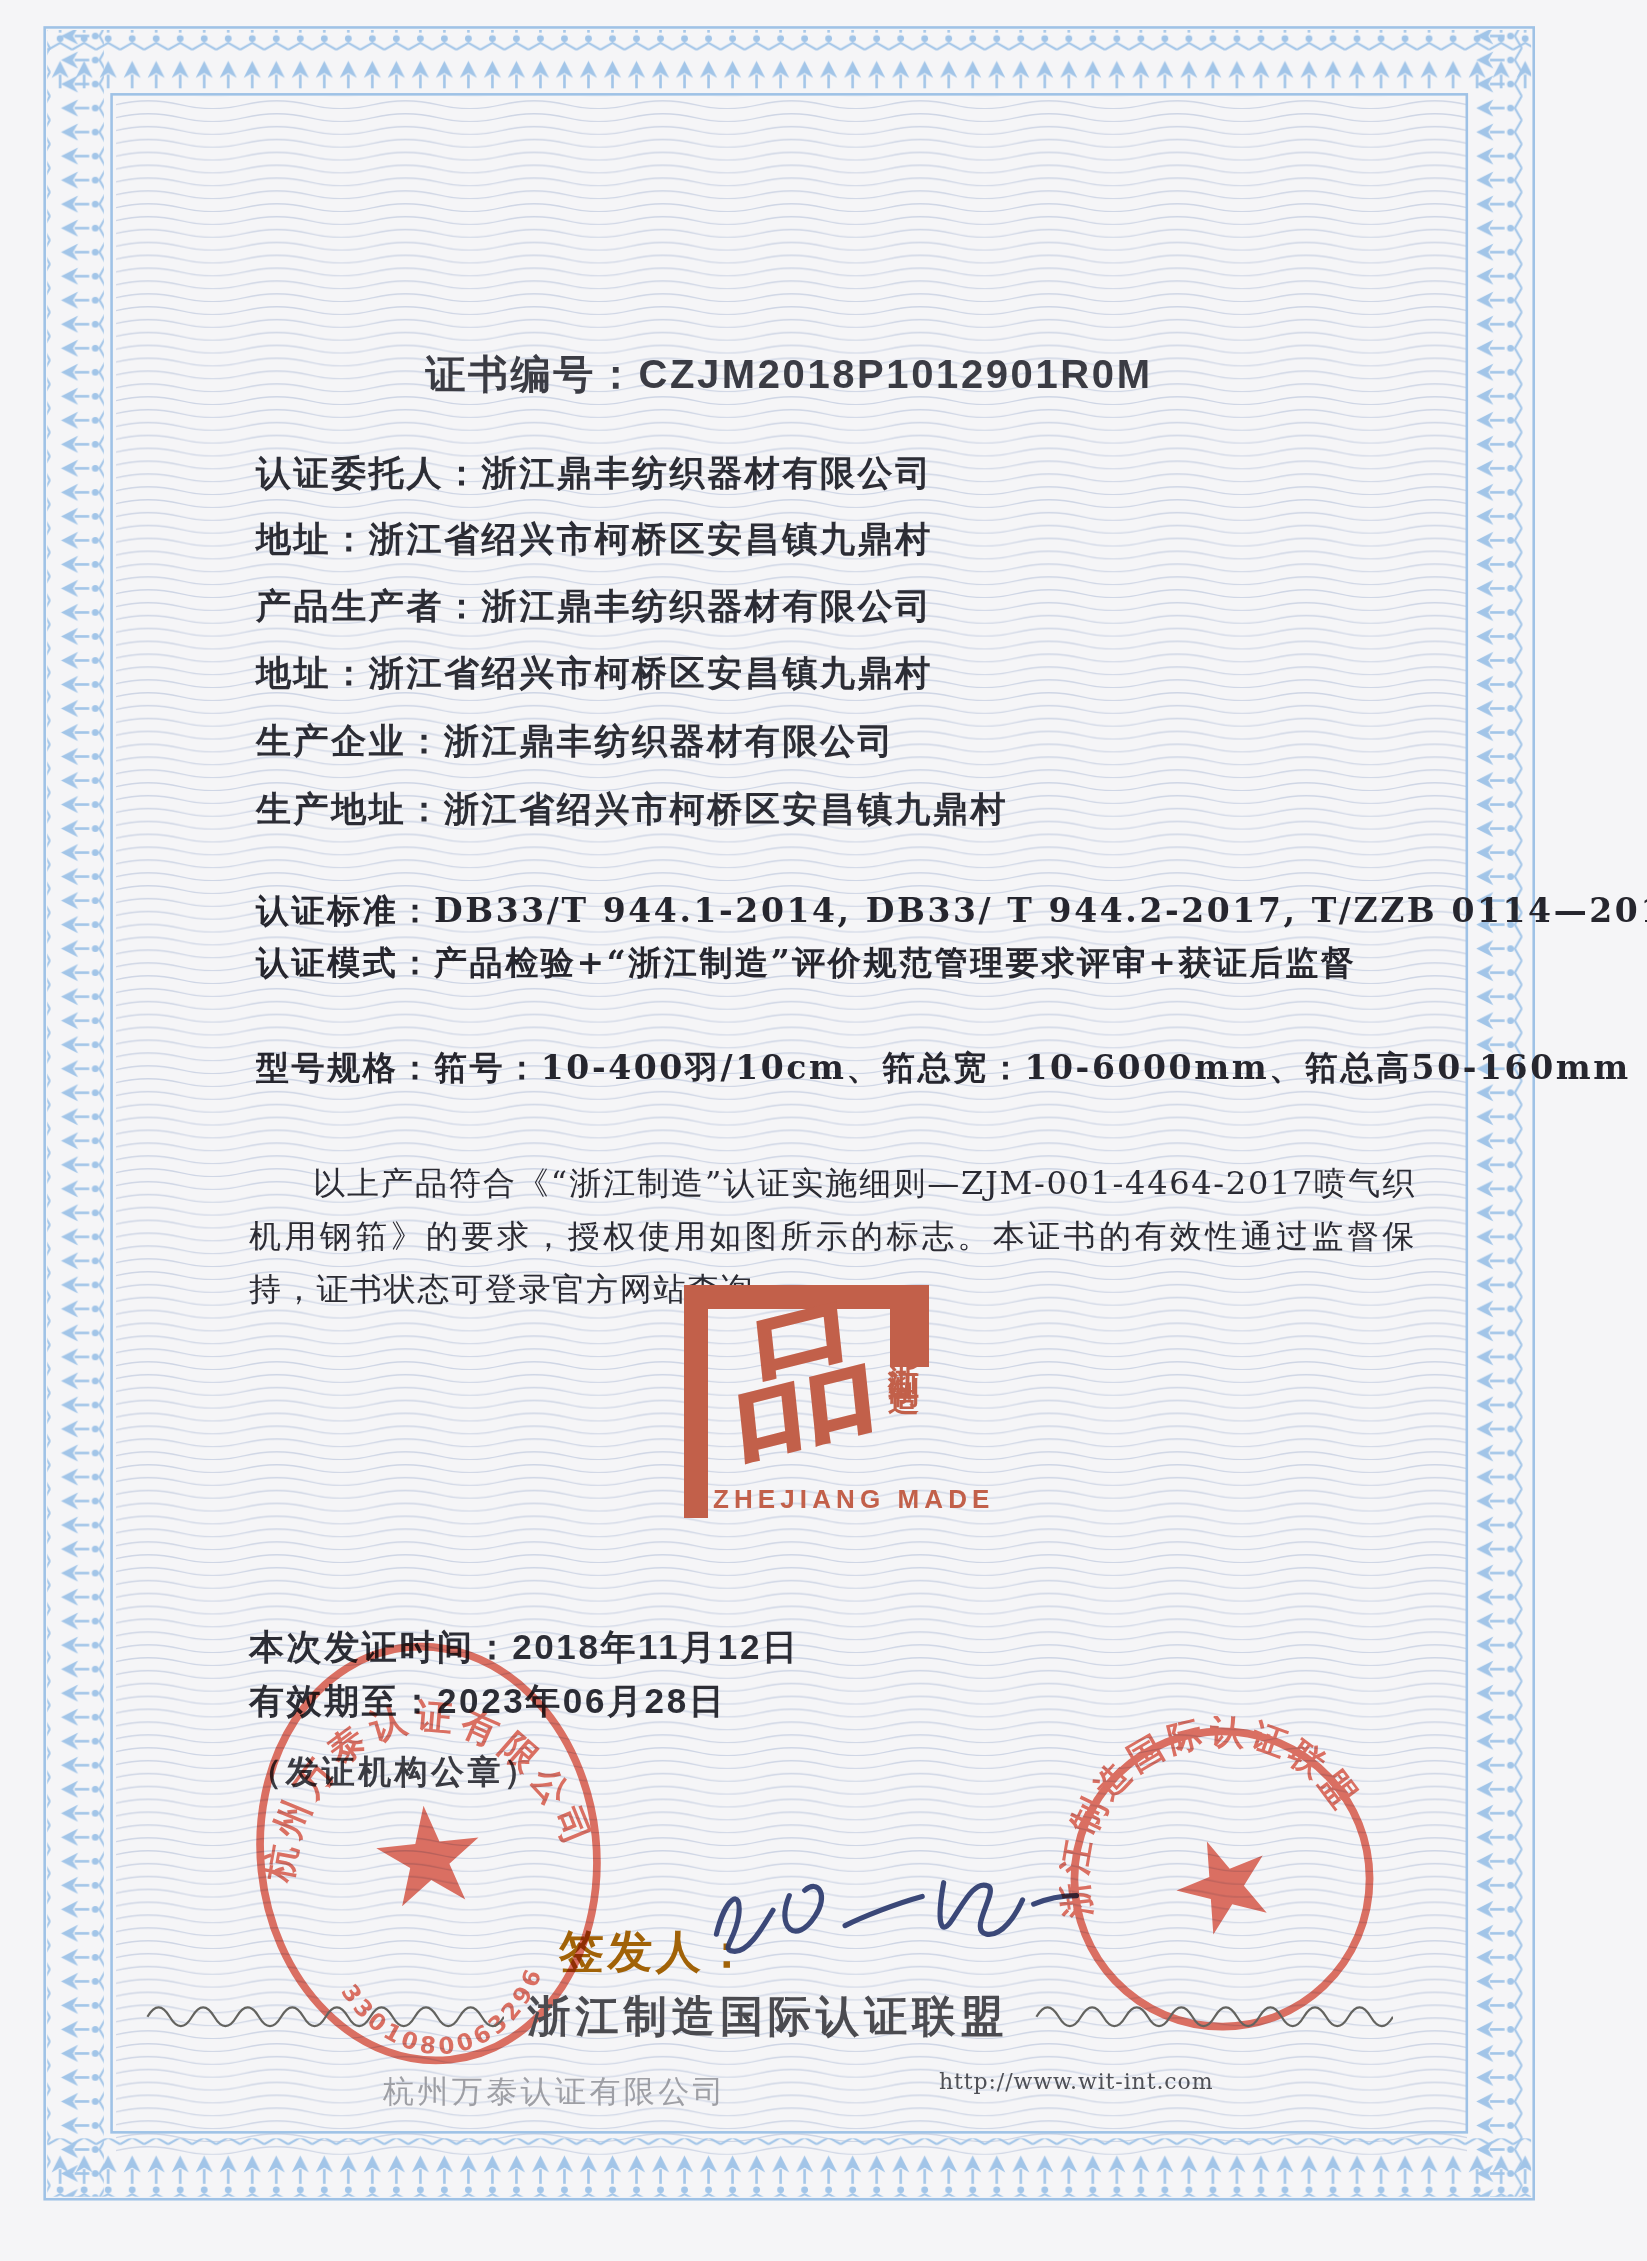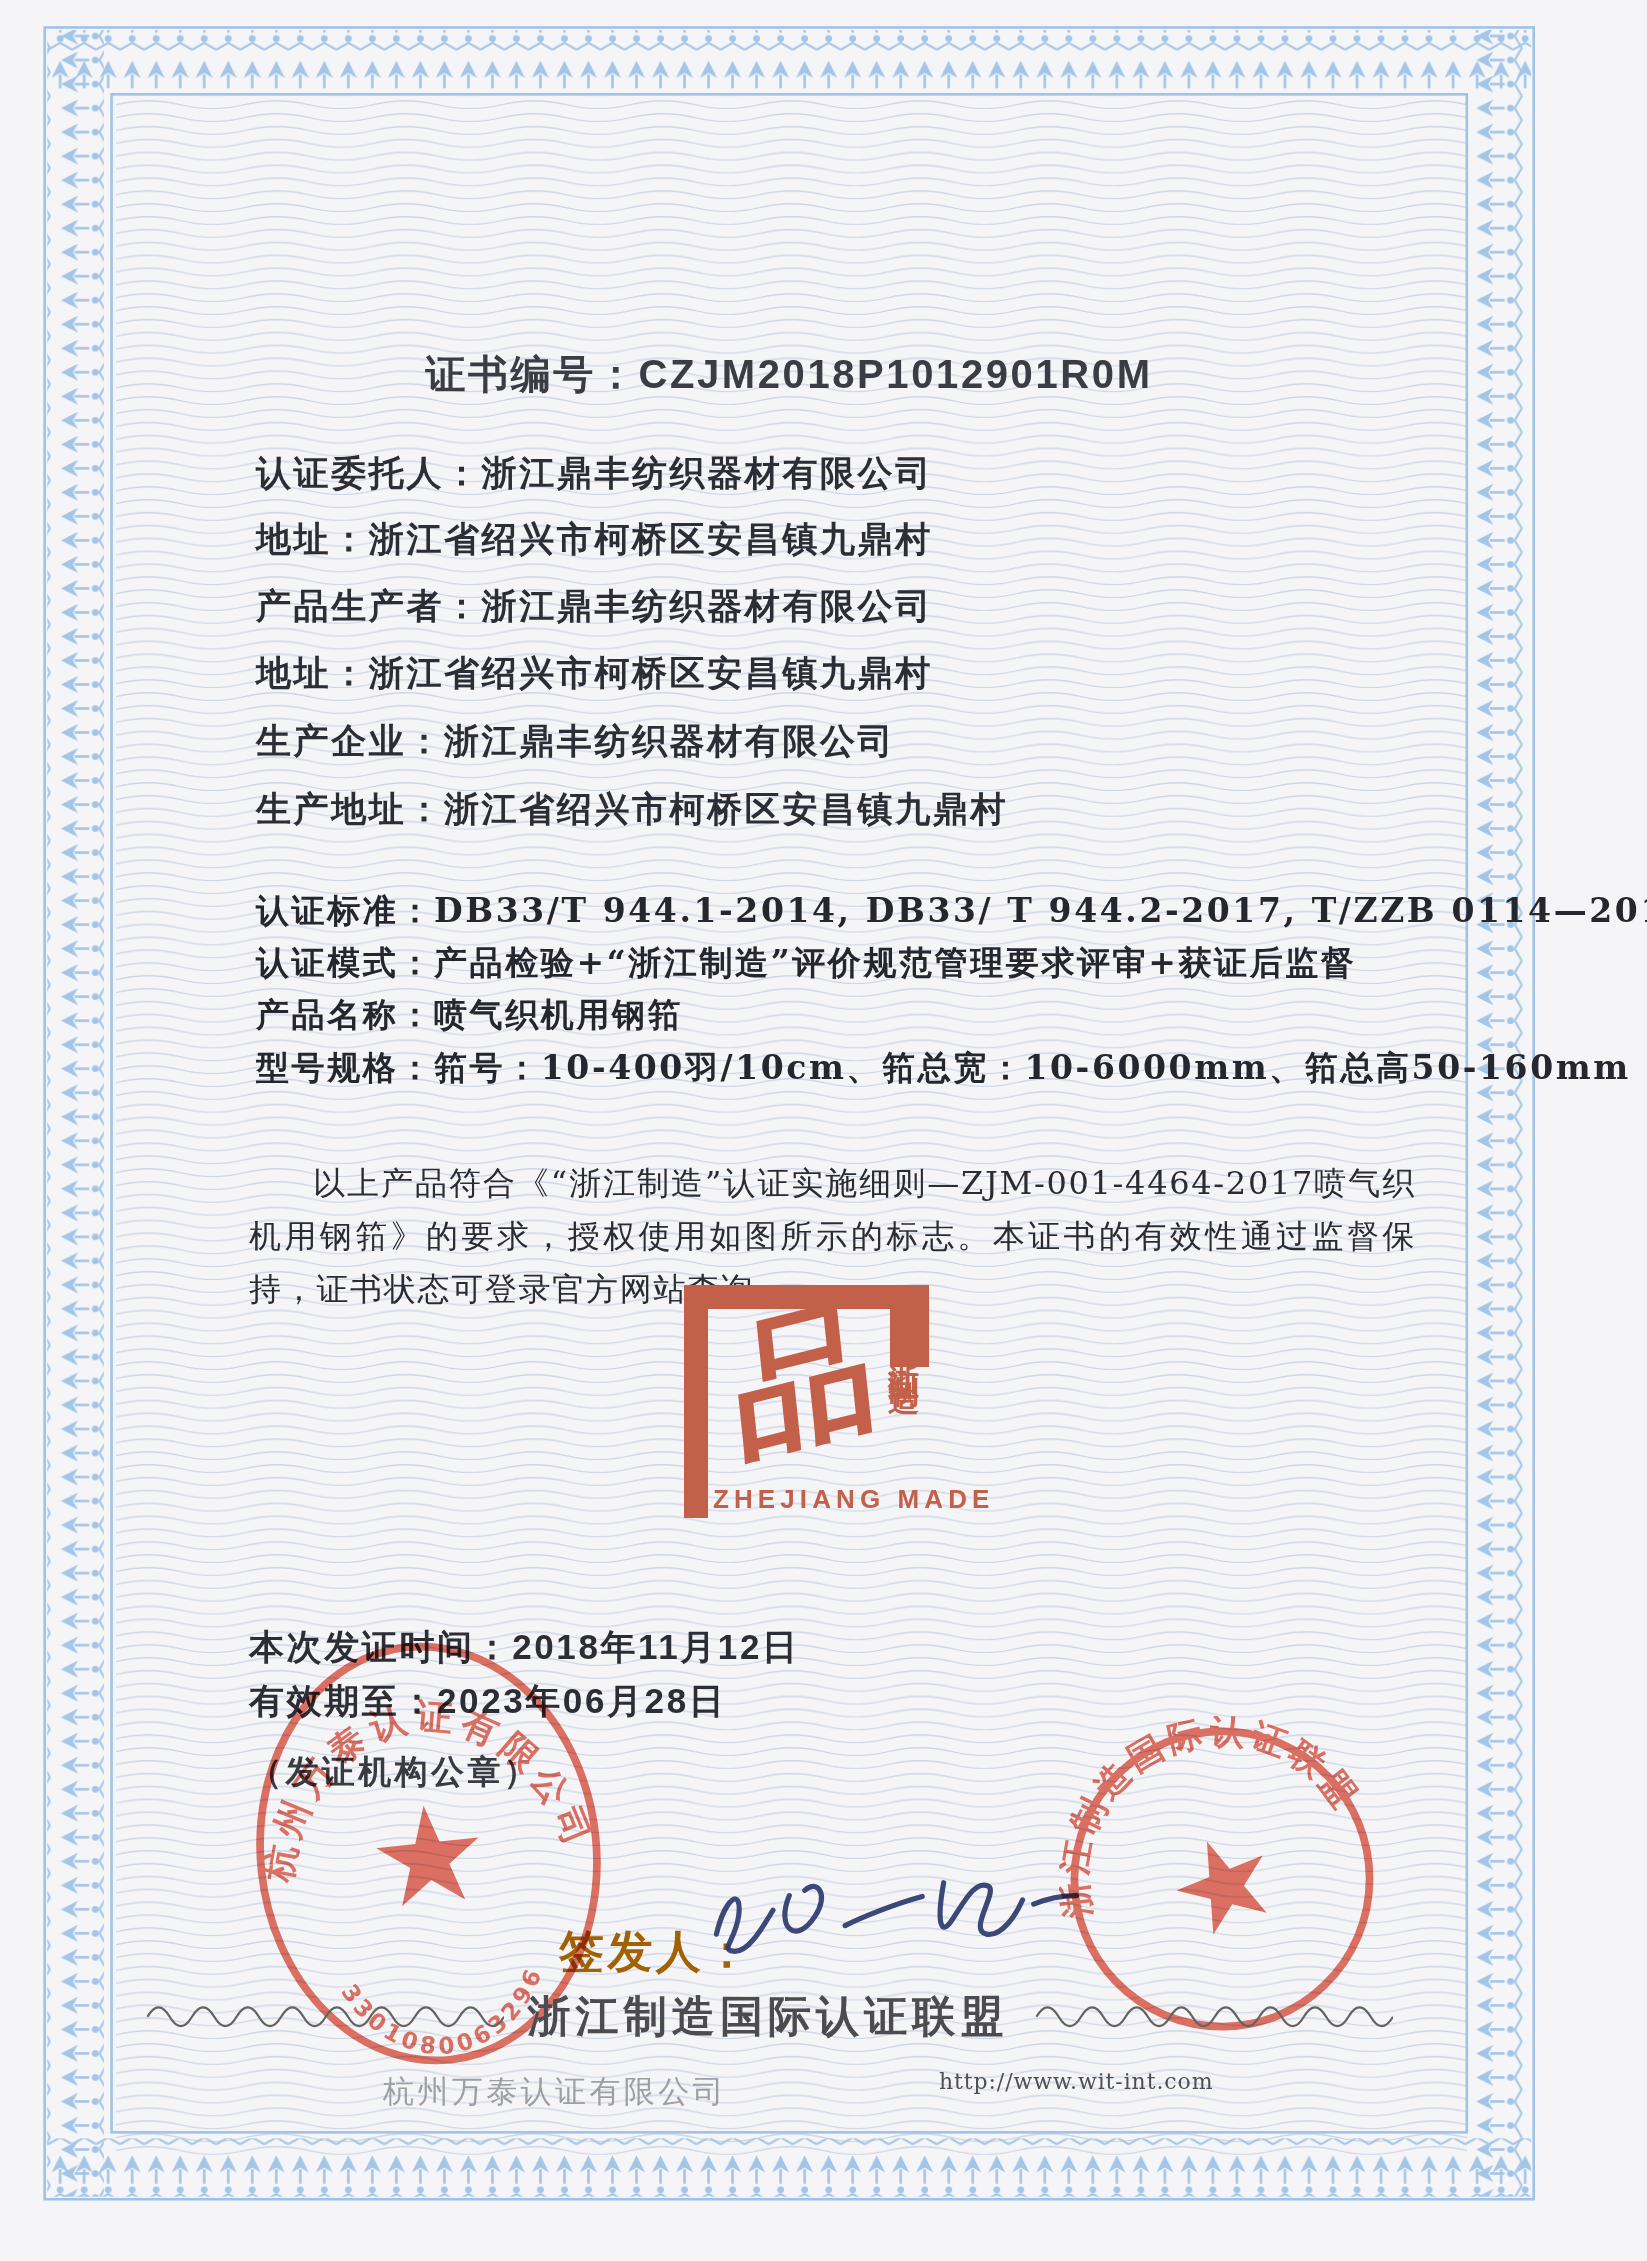--- a/index.html
+++ b/index.html
@@ -118,21 +118,20 @@
 
   <div class="abs line info-line" style="top:450px;"><span>认证委托人：</span><span>浙江鼎丰纺织器材有限公司</span></div>
   <div class="abs line info-line" style="top:516px;"><span>地址：</span><span>浙江省绍兴市柯桥区安昌镇九鼎村</span></div>
   <div class="abs line info-line" style="top:583px;"><span>产品生产者：</span><span>浙江鼎丰纺织器材有限公司</span></div>
   <div class="abs line info-line" style="top:650px;"><span>地址：</span><span>浙江省绍兴市柯桥区安昌镇九鼎村</span></div>
   <div class="abs line info-line" style="top:718px;"><span>生产企业：</span><span>浙江鼎丰纺织器材有限公司</span></div>
   <div class="abs line info-line" style="top:786px;"><span>生产地址：</span><span>浙江省绍兴市柯桥区安昌镇九鼎村</span></div>
 
   <div class="abs line spec-line" style="top:889px;"><b>认证标准：</b><span>DB33/T 944.1-2014, DB33/ T 944.2-2017, T/ZZB 0114—2016</span></div>
   <div class="abs line spec-line" style="top:941px;"><b>认证模式：</b><span>产品检验+“浙江制造”评价规范管理要求评审+获证后监督</span></div>
-  <div class="abs line spec-line" style="top:993px;"><b>产品名称：</b><span>喷气织机用钢筘</span></div>
   <div class="abs line spec-line" style="top:1046px;"><b>型号规格：</b><span>筘号：10-400羽/10cm、筘总宽：10-6000mm、筘总高50-160mm</span></div>
 
   <p class="abs statement">以上产品符合《“浙江制造”认证实施细则—ZJM-001-4464-2017喷气织机用钢筘》的要求，授权使用如图所示的标志。本证书的有效性通过监督保持，证书状态可登录官方网站查询。</p>
 
   <div class="abs zj-logo">
     <div class="abs zj-frame-top zj-red"></div>
     <div class="abs zj-frame-left zj-red"></div>
     <div class="abs zj-frame-block zj-red"></div>
     <div class="abs zj-mark">品</div>
     <div class="abs zj-side">浙江制造</div>

